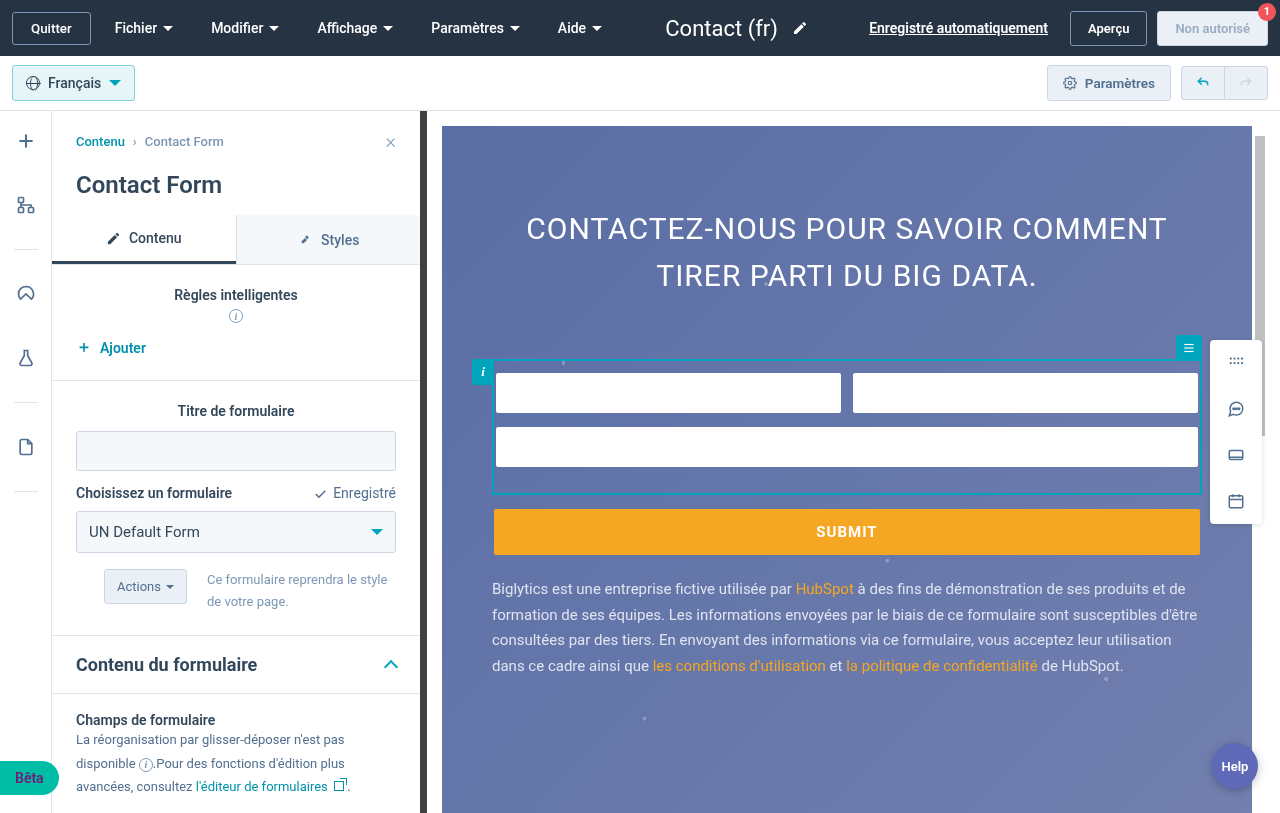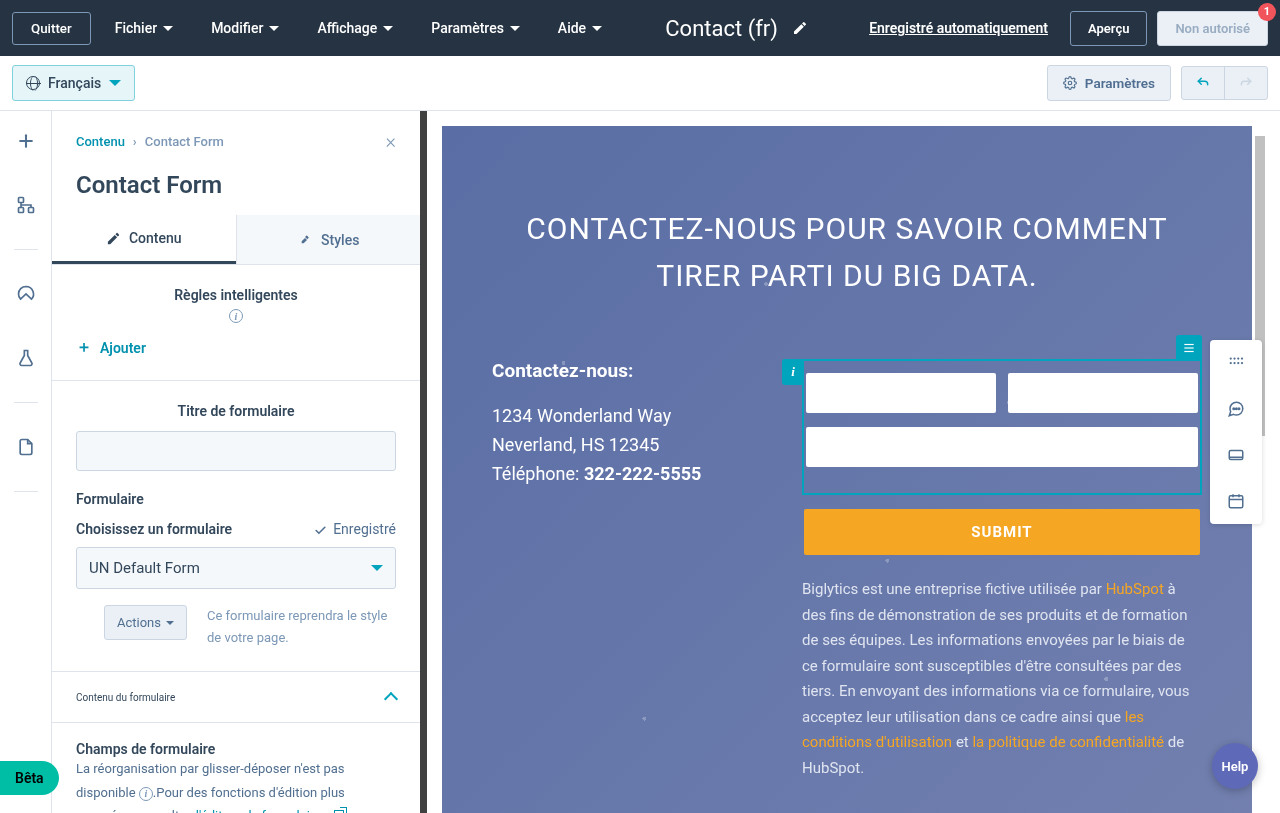--- a/index.html
+++ b/index.html
@@ -56,30 +56,30 @@
   .text-input { width: 100%; border: 1px solid #cbd6e2; border-radius: 3px; height: 40px; margin-top: 12px; padding: 0 10px; background: #f5f8fa; }
   .sub-label { font-weight: 600; font-size: 14px; margin-top: 20px; color: #33475b; }
   .row-between { display: flex; justify-content: space-between; align-items: center; margin-top: 14px; font-size: 14px; font-weight: 600; }
   .check-saved { display: flex; align-items: flex-end; gap: 6px; color: #516f90; font-weight: 400; }
   .select { width: 100%; border: 1px solid #cbd6e2; border-radius: 3px; padding: 11px 12px; margin-top: 10px; display: flex; justify-content: space-between; align-items: center; font-size: 15px; color: #33475b; background: #f5f8fa; }
   .caret-blue { width: 0; height: 0; border-left: 6px solid transparent; border-right: 6px solid transparent; border-top: 6px solid #00a4bd; }
   .actions-row { display: flex; gap: 20px; align-items: flex-start; margin-top: 16px; padding-left: 28px; }
   .btn-actions { border: 1px solid #cbd6e2; background: #eaf0f6; color: #516f90; padding: 9px 12px; border-radius: 3px; font-size: 13px; display: flex; align-items: center; gap: 5px; }
   .caret-small { width: 0; height: 0; border-left: 4px solid transparent; border-right: 4px solid transparent; border-top: 4px solid #516f90; }
   .helper-text { color: #7c98b6; font-size: 13px; line-height: 1.7; }
-  .accordion { padding: 18px 24px; display: flex; justify-content: space-between; align-items: center; border-bottom: 1px solid #dfe3eb; font-weight: 400; font-size: 10px; }
+  .accordion { padding: 18px 24px; display: flex; justify-content: space-between; align-items: center; border-bottom: 1px solid #dfe3eb; font-weight: 700; font-size: 18px; }
   .chev-up { width: 10px; height: 10px; border-left: 2px solid #00a4bd; border-top: 2px solid #00a4bd; transform: rotate(45deg); margin-top: 4px; }
   .fields-panel { padding: 18px 24px 24px; }
   .fields-panel h5 { font-weight: 600; font-size: 14px; margin-bottom: 0; }
   .fields-desc { font-size: 13px; color: #516f90; line-height: 1.8; }
   .fields-desc a { color: #0091ae; text-decoration: none; }
   .ext-icon { display: inline-block; width: 10px; height: 10px; border: 1.5px solid #0091ae; position: relative; margin-left: 3px; }
   .ext-icon::after { content: ""; position: absolute; width: 6px; height: 6px; border-top: 1.5px solid #0091ae; border-right: 1.5px solid #0091ae; top: -4px; right: -4px; }
 
-  .beta { position: fixed; left: 0; bottom: 18px; background: #00bda5; color: #000000; padding: 9px 15px; border-radius: 0 18px 18px 0; font-weight: 600; font-size: 14px; }
+  .beta { position: fixed; left: 0; bottom: 18px; background: #00bda5; color: #701a75; padding: 9px 15px; border-radius: 0 18px 18px 0; font-weight: 600; font-size: 14px; }
 
   .canvas-wrap { flex: 1; padding: 15px; background: #fff; position: relative; overflow: hidden; }
   .canvas-scroll { position: absolute; right: 15px; top: 15px; bottom: 9px; width: 10px; background: transparent; }
   .canvas-scroll .thumb { background: #c0c0c0; width: 10px; height: 300px; position: absolute; top: 10px; }
   .hero { position: absolute; left:15px; top:15px; right:28px; min-height: 790px; background: linear-gradient(135deg, #5a6ea5 0%, #6677aa 50%, #7481b0 100%); color: #fff; padding: 80px 50px 40px 50px; overflow:hidden; }
   .hero-net { position:absolute; inset:0; opacity:0.25; background-image: radial-gradient(circle at 15% 30%, #fff 2px, transparent 2px), radial-gradient(circle at 40% 20%, #fff 2px, transparent 2px), radial-gradient(circle at 70% 35%, #fff 2px, transparent 2px), radial-gradient(circle at 55% 55%, #fff 2px, transparent 2px), radial-gradient(circle at 82% 70%, #fff 2px, transparent 2px), radial-gradient(circle at 25% 75%, #fff 2px, transparent 2px); }
   .hero h1 { font-size: 30px; font-weight: 400; text-align: center; letter-spacing: 1px; line-height: 1.55; position: relative; }
   .hero-body { display: flex; margin-top: 60px; gap: 20px; position: relative; }
   .hero-left { flex: 0 0 290px; }
   .hero-left h3 { font-size: 19px; font-weight: 700; margin-bottom: 20px; }
@@ -234,21 +234,20 @@
       </div>
       <div class="add-rule">
         <span class="plus-teal">＋</span>
         <span>Ajouter</span>
       </div>
     </div>
 
     <div class="panel">
       <div class="field-label">Titre de formulaire</div>
       <input class="text-input" type="text" style="">
-      <div class="sub-label">Formulaire</div>
       <div class="row-between">
         <span>Choisissez un formulaire</span>
         <span class="check-saved">
           <svg width="13" height="13" viewBox="0 0 24 24" fill="none" stroke="#516f90" stroke-width="3" stroke-linecap="round">
               <polyline points="20 6 9 17 4 12"></polyline>
             </svg>
           <span>Enregistré</span>
         </span>
       </div>
       <div class="select">
@@ -275,26 +274,20 @@
         <span>La réorganisation par glisser-déposer n'est pas disponible </span><span class="info-circle">i</span><span>.Pour des fonctions d'édition plus avancées, consultez </span><a><span>l'éditeur de formulaires</span> <span class="ext-icon"></span></a> .
       </div>
     </div>
   </div>
 
   <div class="canvas-wrap">
     <div class="hero">
       <div class="hero-net"></div>
       <h1>CONTACTEZ-NOUS POUR SAVOIR COMMENT TIRER PARTI DU BIG DATA.</h1>
       <div class="hero-body">
-        <div class="hero-left">
-          <h3>Contactez-nous:</h3>
-          <p>1234 Wonderland Way</p>
-          <p>Neverland, HS 12345</p>
-          <p class="phone"><span>Téléphone: </span><b>322-222-5555</b></p>
-        </div>
         <div class="form-wrap">
           <div class="form-selected">
             <div class="form-badge-info">i</div>
             <div class="form-badge-list">
               <svg width="14" height="14" viewBox="0 0 24 24" fill="#fff">
                   <rect x="4" y="5" width="16" height="2"></rect>
                   <rect x="4" y="11" width="16" height="2"></rect>
                   <rect x="4" y="17" width="16" height="2"></rect>
                 </svg>
             </div>

